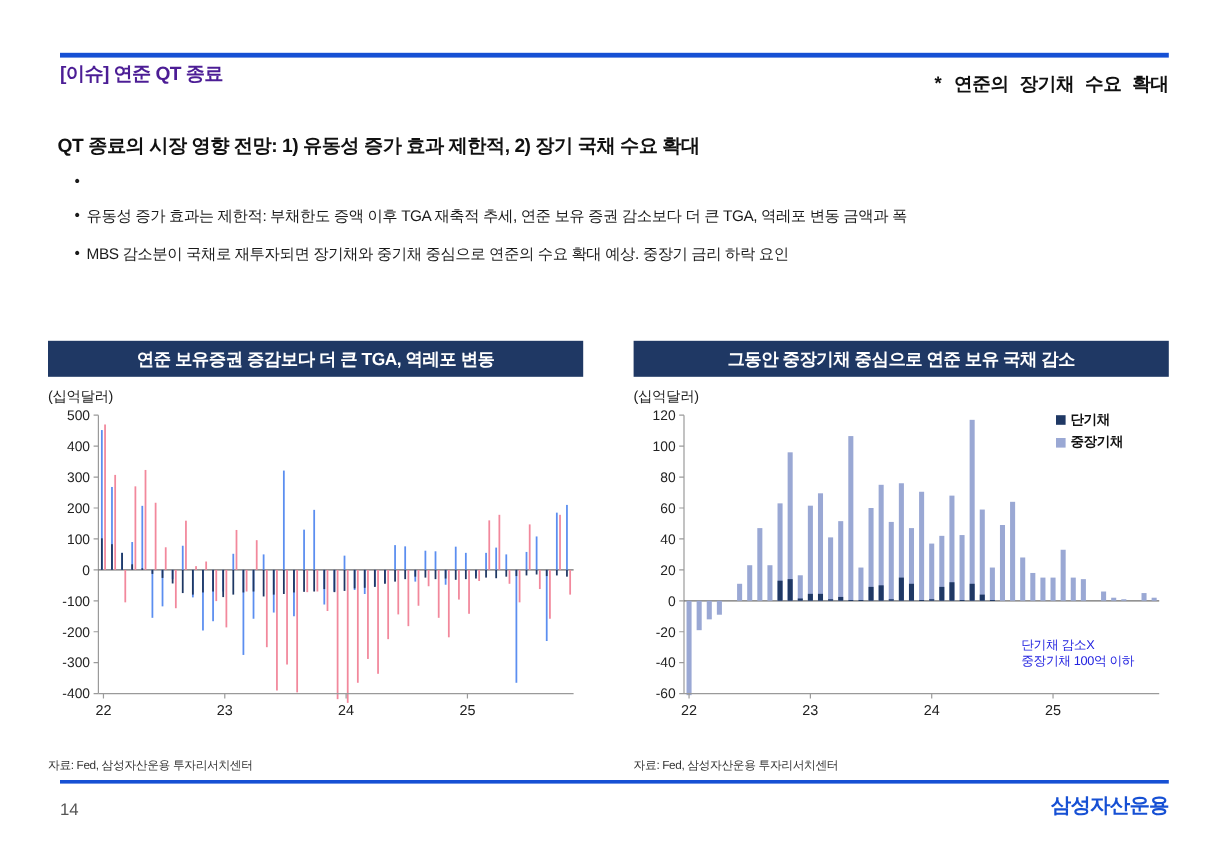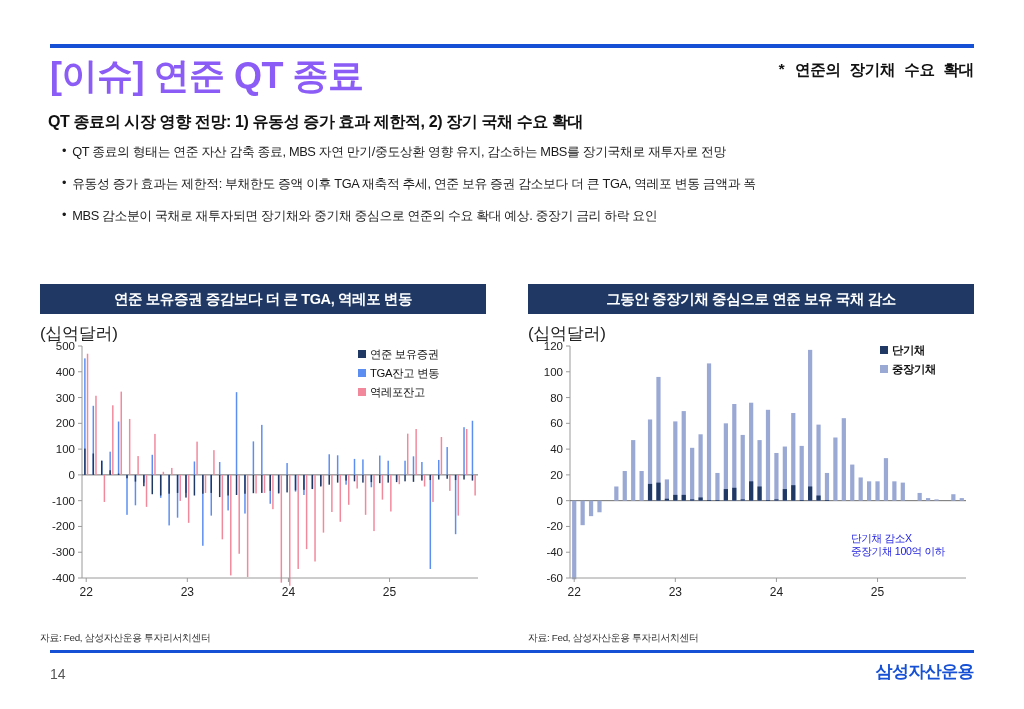--- a/index.html
+++ b/index.html
@@ -14,21 +14,21 @@
   }
   .page{position:relative;width:1024px;height:709px;}
 
   
   .top-rule{
     position:absolute;left:50px;top:44px;width:924px;height:4px;
     background:#1650d4;
   }
   .title{
     position:absolute;left:50px;top:52px;
-    font-size:36px;font-weight:bold;color:#8b5cf6;
+    font-size:16px;font-weight:bold;color:#4c1d95;
     letter-spacing:-0.5px;white-space:nowrap;
   }
   .subtitle{
     position:absolute;right:50px;top:60px;
     font-size:15.5px;font-weight:bold;color:#111;
     white-space:nowrap;letter-spacing:-0.3px;font-family:Liberation Mono, monospace;
   }
   .lede{
     position:absolute;left:48px;top:112px;
     font-size:16px;font-weight:bold;color:#111;
@@ -53,21 +53,21 @@
   .panel.right{left:528px;}
 
   .panel-title{
     height:30px;background:#1f3864;color:#fff;
     display:flex;align-items:center;justify-content:center;
     font-size:14.5px;font-weight:bold;letter-spacing:-0.4px;
     white-space:nowrap;
   }
   .unit{
     position:absolute;left:0px;top:38px;
-    font-size:17px;color:#222;letter-spacing:-0.3px;
+    font-size:12px;color:#222;letter-spacing:-0.3px;
   }
 
   .plotwrap{position:absolute;left:0;top:56px;width:446px;height:268px;}
   .svgchart{display:block;}
 
   .legend{
     position:absolute;font-size:11.3px;color:#111;letter-spacing:-0.3px;
     line-height:16px;white-space:nowrap;
   }
   .legend .row{display:flex;align-items:center;margin-bottom:3px;}
@@ -107,21 +107,20 @@
 <div class="page">
 
   <div class="top-rule"></div>
   <div class="title">[이슈] 연준 QT 종료</div>
   <div class="subtitle">* 연준의 장기채 수요 확대</div>
   <div class="lede">QT 종료의 시장 영향 전망: 1) 유동성 증가 효과 제한적, 2) 장기 국채 수요 확대</div>
 
   <div class="bullets">
     <div class="bullet">
       <span class="dot">•</span>
-      <span>QT 종료의 형태는 연준 자산 감축 종료, MBS 자연 만기/중도상환 영향 유지, 감소하는 MBS를 장기국채로 재투자로 전망</span>
     </div>
     <div class="bullet">
       <span class="dot">•</span>
       <span>유동성 증가 효과는 제한적: 부채한도 증액 이후 TGA 재축적 추세, 연준 보유 증권 감소보다 더 큰 TGA, 역레포 변동 금액과 폭</span>
     </div>
     <div class="bullet">
       <span class="dot">•</span>
       <span>MBS 감소분이 국채로 재투자되면 장기채와 중기채 중심으로 연준의 수요 확대 예상. 중장기 금리 하락 요인</span>
     </div>
   </div>
@@ -300,34 +299,20 @@
           <line x1="147.31914893617022" y1="238" x2="147.31914893617022" y2="242" stroke="#9a9a9a" stroke-width="1"></line>
           <text x="147.31914893617022" y="256" text-anchor="middle" font-size="12" font-family="&quot;Liberation Sans&quot;, sans-serif" fill="#222">23</text>
           <line x1="248.4255319148936" y1="238" x2="248.4255319148936" y2="242" stroke="#9a9a9a" stroke-width="1"></line>
           <text x="248.4255319148936" y="256" text-anchor="middle" font-size="12" font-family="&quot;Liberation Sans&quot;, sans-serif" fill="#222">24</text>
           <line x1="349.531914893617" y1="238" x2="349.531914893617" y2="242" stroke="#9a9a9a" stroke-width="1"></line>
           <text x="349.531914893617" y="256" text-anchor="middle" font-size="12" font-family="&quot;Liberation Sans&quot;, sans-serif" fill="#222">25</text>
           <line x1="42" y1="238" x2="438" y2="238" stroke="#9a9a9a" stroke-width="1"></line>
         </svg>
     </div>
 
-    <div class="legend left-legend">
-      <div class="row">
-        <span class="sw" style="background:#1f3864"></span>
-        <span>연준 보유증권</span>
-      </div>
-      <div class="row">
-        <span class="sw" style="background:#5b8ef0"></span>
-        <span>TGA잔고 변동</span>
-      </div>
-      <div class="row">
-        <span class="sw" style="background:#f2889c"></span>
-        <span>역레포잔고</span>
-      </div>
-    </div>
 
     <div class="source">자료: Fed, 삼성자산운용 투자리서치센터</div>
   </div>
 
   <div class="panel right">
     <div class="panel-title">그동안 중장기채 중심으로 연준 보유 국채 감소</div>
     <div class="unit">(십억달러)</div>
 
     <div class="plotwrap">
       <svg class="svgchart" id="svg-right" width="446" height="268" viewBox="0 0 446 268">

